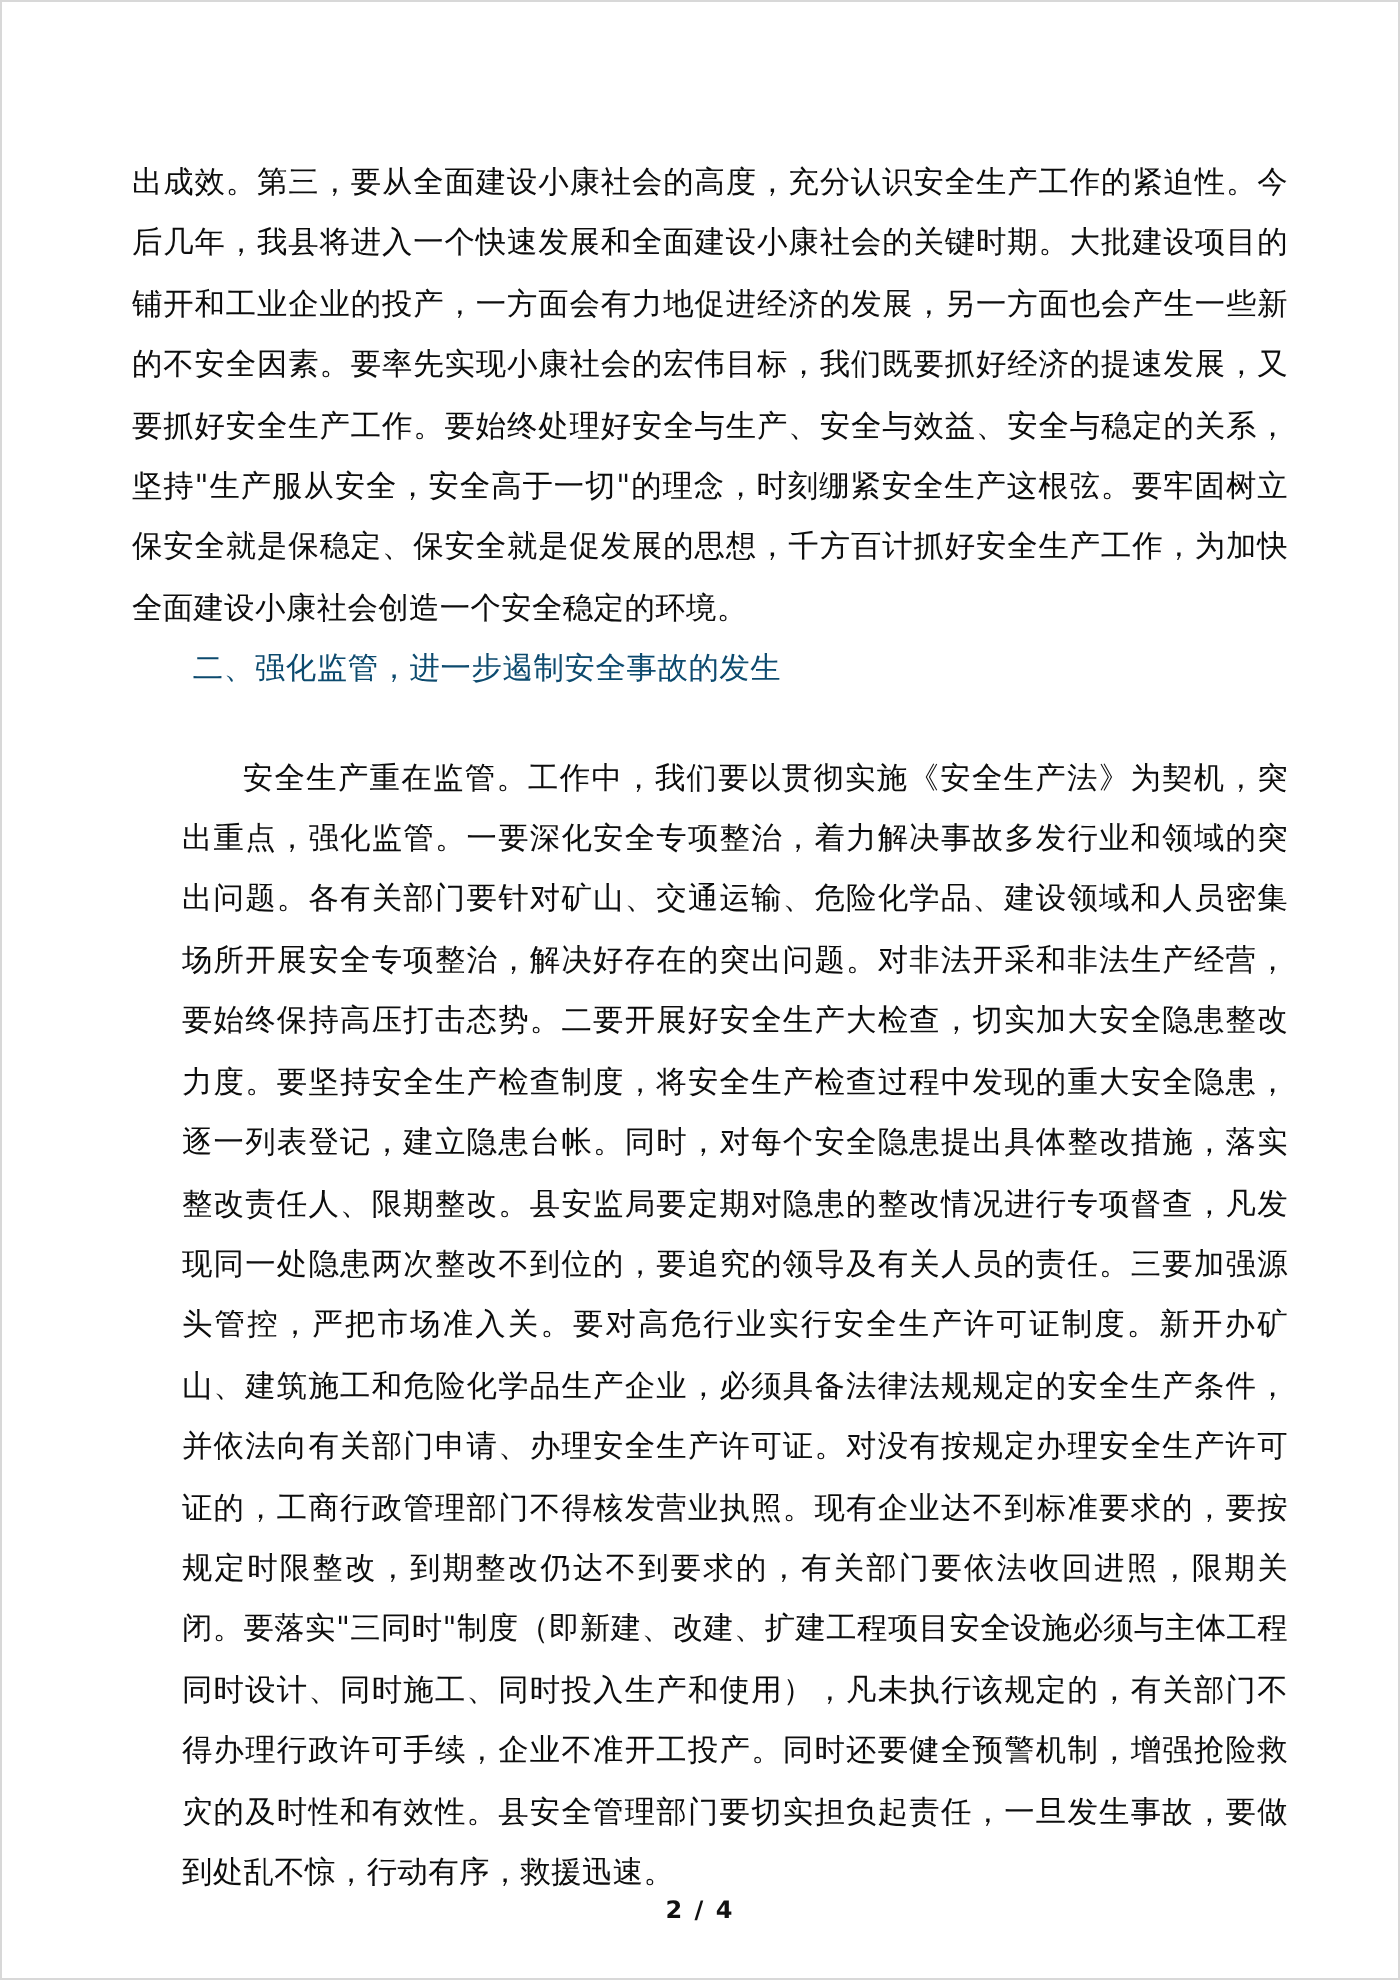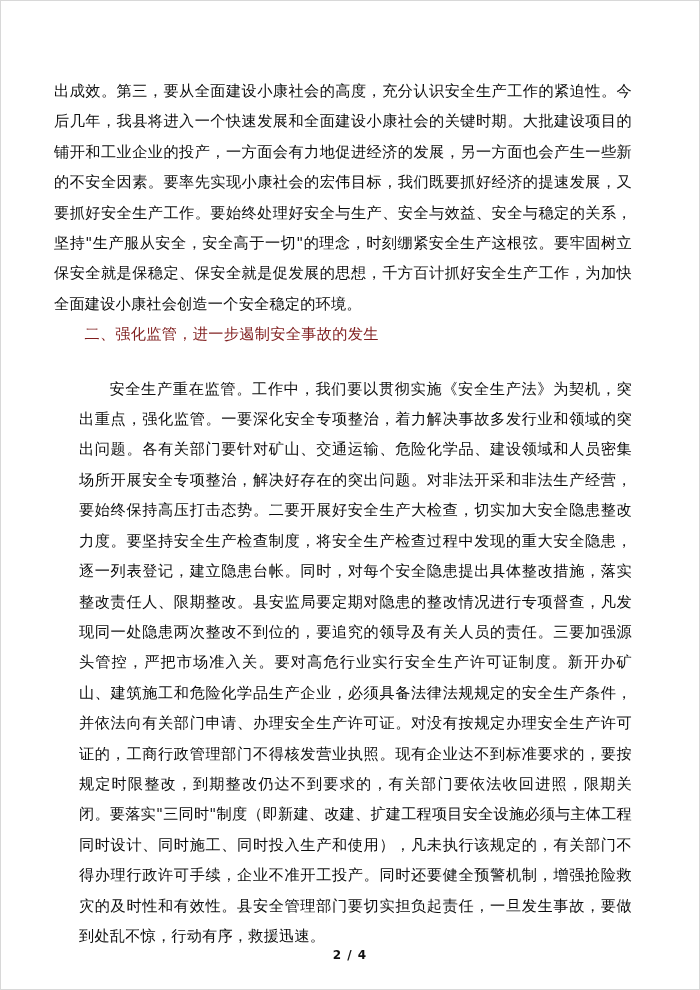--- a/index.html
+++ b/index.html
@@ -20,21 +20,21 @@
     box-sizing: border-box;
   }
   .page-border {
     position: absolute;
     left: 0; top: 0; right: 0; bottom: 0;
     border: 1px solid #d8d8d8;
     pointer-events: none;
   }
   .content {
     position: absolute;
-    left: 54px;
+    left: 66px;
     top: 76px;
     width: 578px;
   }
   .para {
     font-size: 15.2px;
     line-height: 30.4px;
     color: #0d0d0d;
     text-align: justify;
     text-justify: inter-ideograph;
     margin: 0;
@@ -43,21 +43,21 @@
   .para.indent {
     text-indent: 2em;
   }
   .gap-before {
     margin-top: 24px;
     margin-left: 25px;
   }
   .heading {
     font-size: 15.2px;
     line-height: 30.4px;
-    color: #7f1d1d;
+    color: #0c4a6e;
     margin: 0;
     text-indent: 2em;
     font-family: "DejaVu Sans", "Liberation Sans", sans-serif;
     font-weight: normal;
     letter-spacing: 0.3px;
   }
   .footer {
     position: absolute;
     left: 0;
     right: 0;

